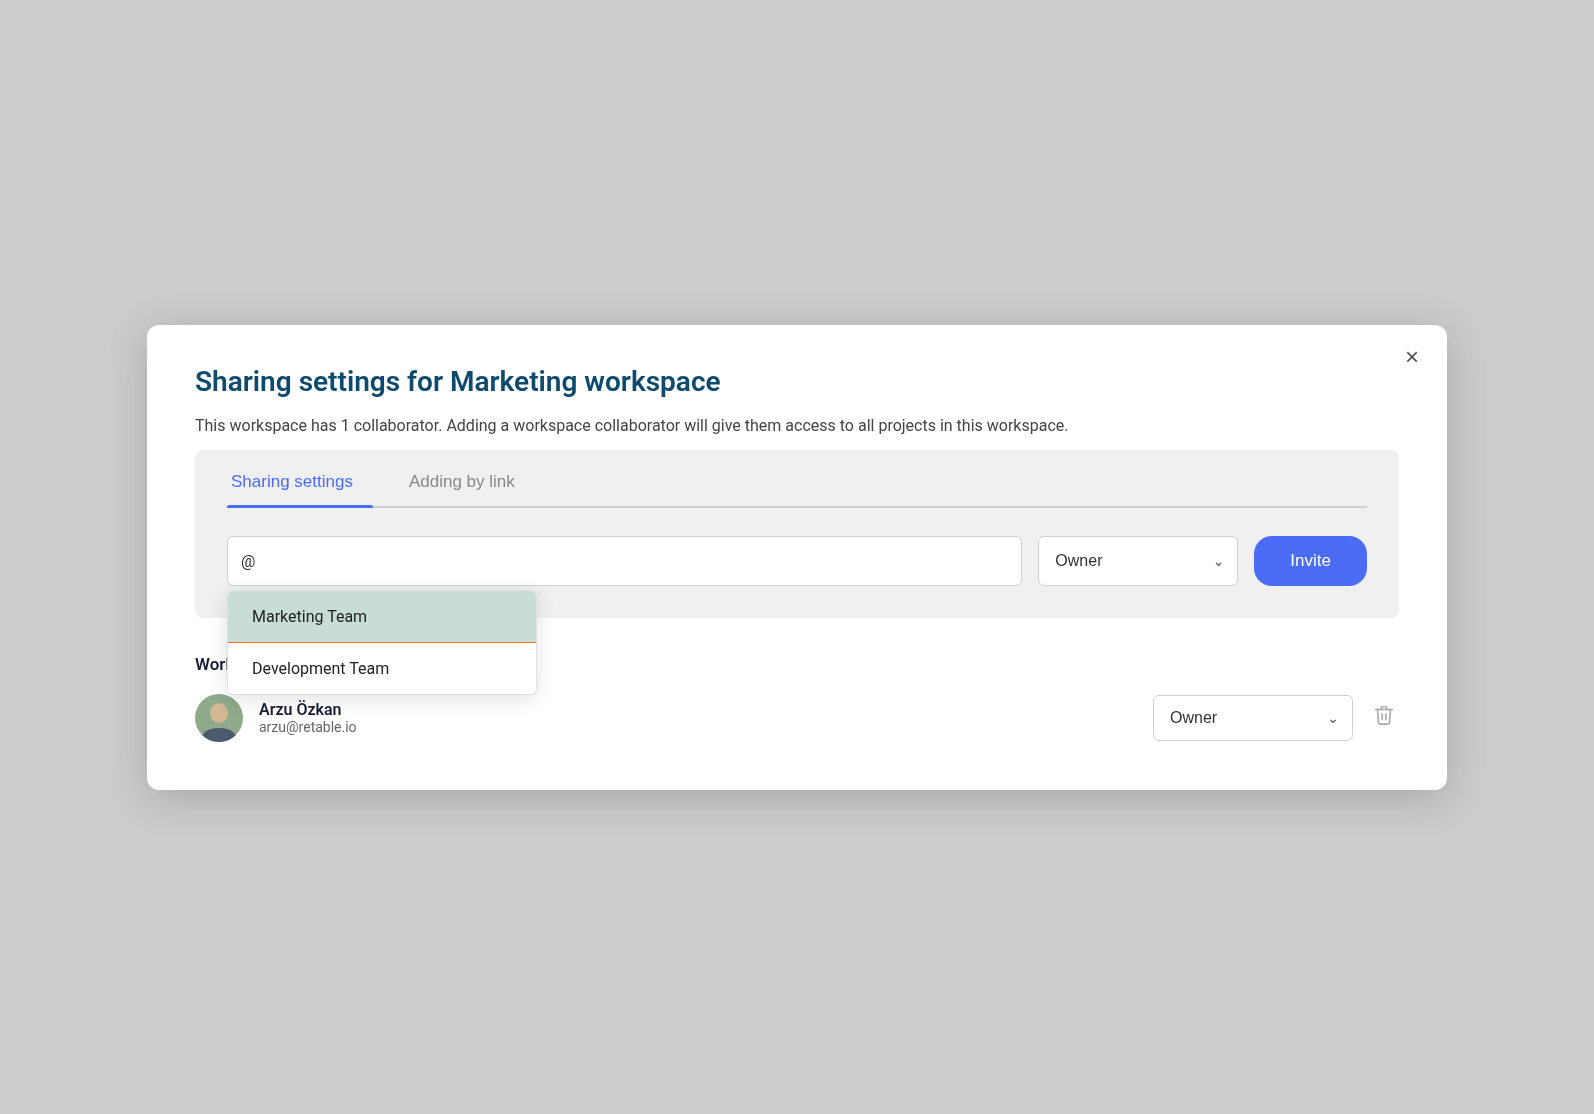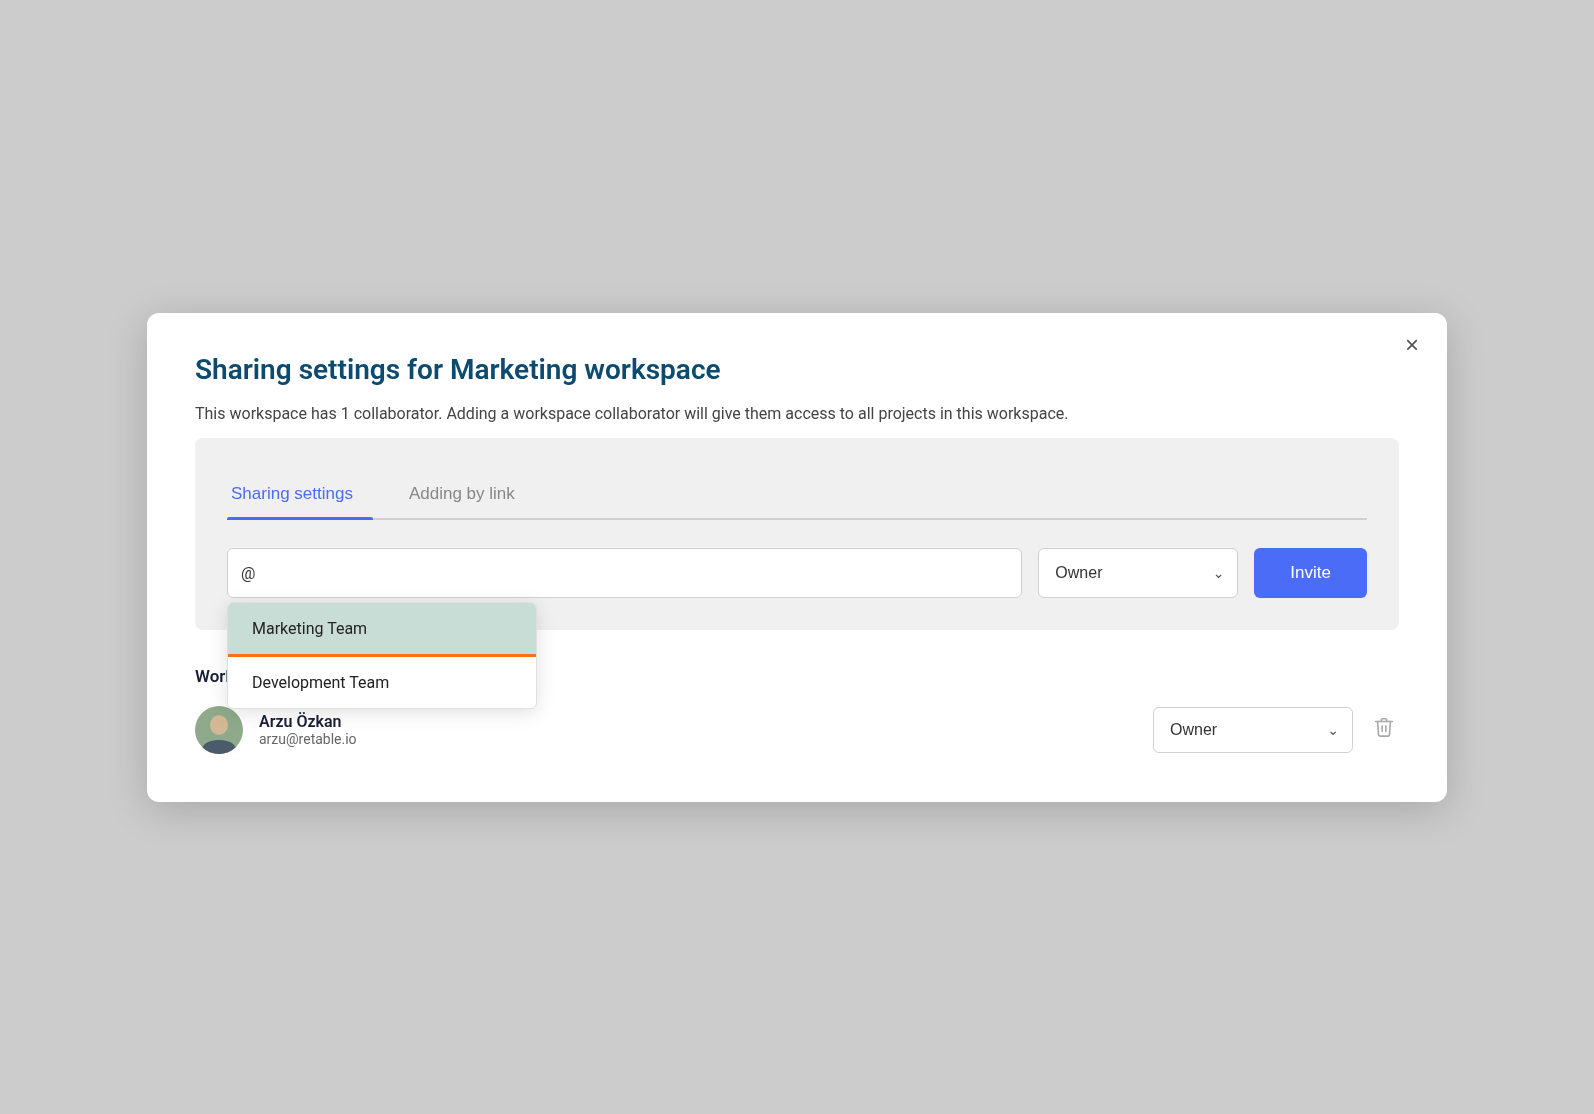--- a/index.html
+++ b/index.html
@@ -47,21 +47,21 @@
     }
     .modal-description {
       font-size: 16px;
       color: #444;
       margin-bottom: 12px;
       line-height: 1.5;
     }
     .tab-section {
       background: #f0f0f0;
       border-radius: 8px;
-      padding: 36px 32px 32px 32px;
+      padding: 12px 32px 32px 32px;
       margin-bottom: 36px;
     }
     .tab-bar {
       display: flex;
       gap: 0;
       margin-bottom: 28px;
       border-bottom: 2px solid #d0d0d0;
     }
     .tab {
       padding: 10px 20px 14px 4px;
@@ -127,21 +127,21 @@
       box-shadow: 0 4px 20px rgba(0,0,0,0.12);
       z-index: 100;
       width: 310px;
       overflow: hidden;
     }
     .dropdown-item {
       padding: 16px 24px;
       font-size: 16px;
       color: #222;
       cursor: pointer;
-      border-bottom: 3px solid #f97316;
+      border-bottom: 1px solid #f97316;
     }
     .dropdown-item:last-child {
       border-bottom: none;
     }
     .dropdown-item.highlighted {
       background: #c8ddd6;
     }
     .role-select-wrapper {
       position: relative;
       width: 200px;
@@ -167,21 +167,21 @@
       pointer-events: none;
       font-size: 14px;
       color: #555;
     }
     .invite-button {
       height: 50px;
       padding: 0 36px;
       background: #4a6cf7;
       color: #fff;
       border: none;
-      border-radius: 6px;
+      border-radius: 18px;
       font-size: 17px;
       font-weight: 500;
       cursor: pointer;
       white-space: nowrap;
     }
     .workspace-section {
       margin-top: 0;
     }
     .workspace-label {
       font-size: 17px;

